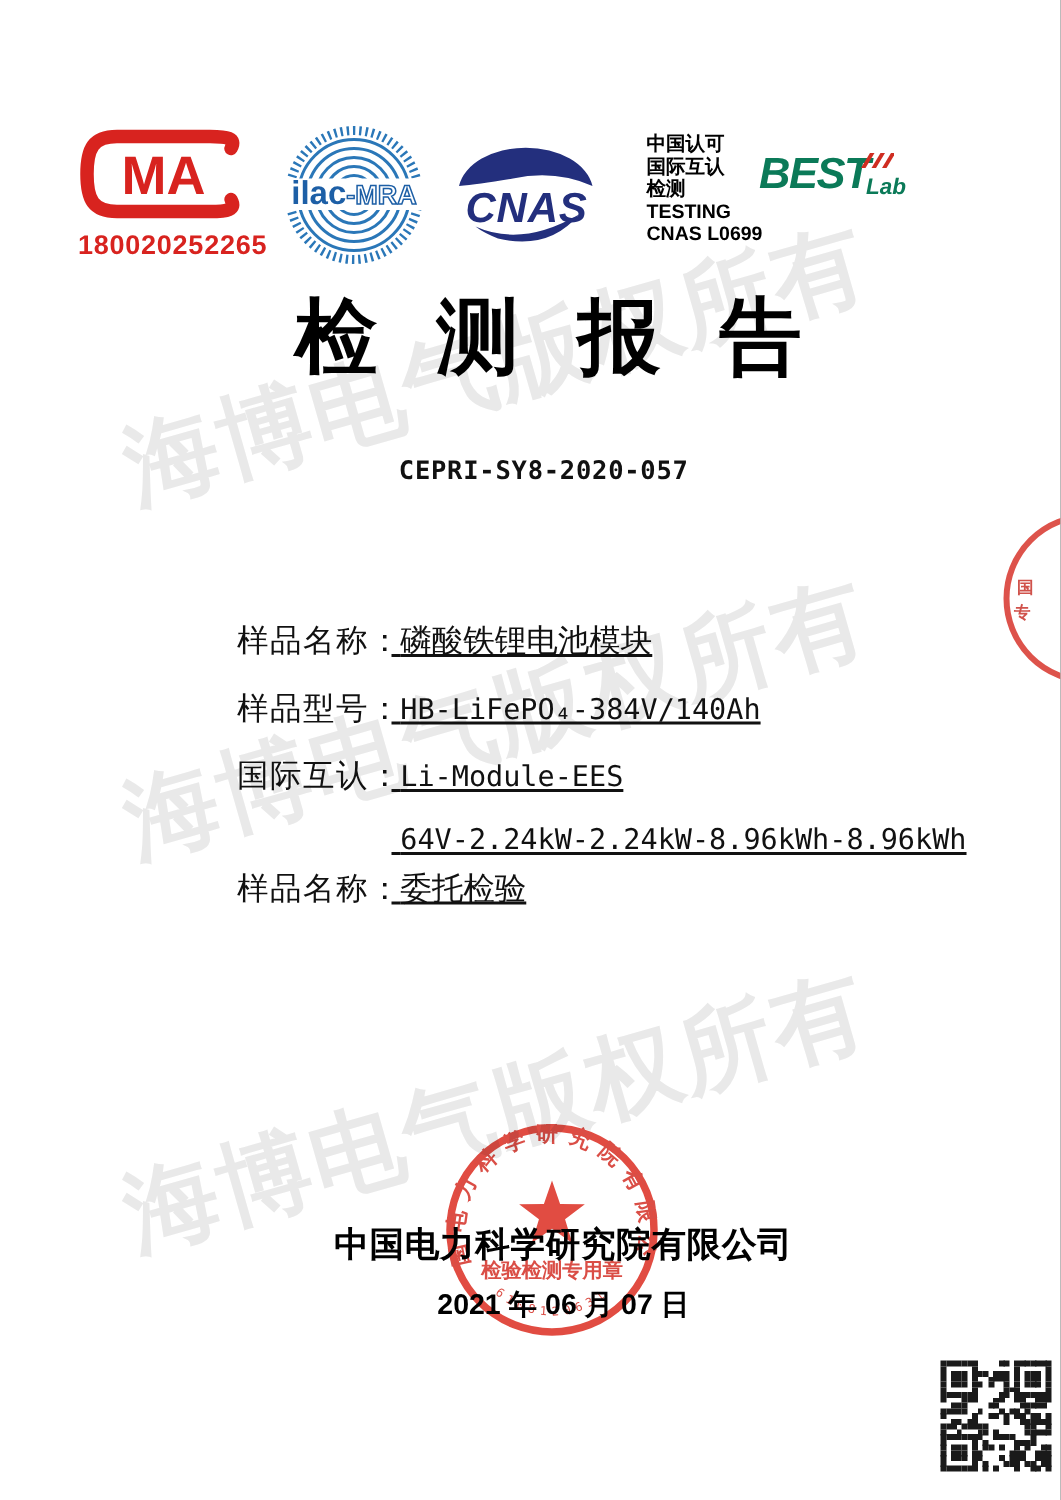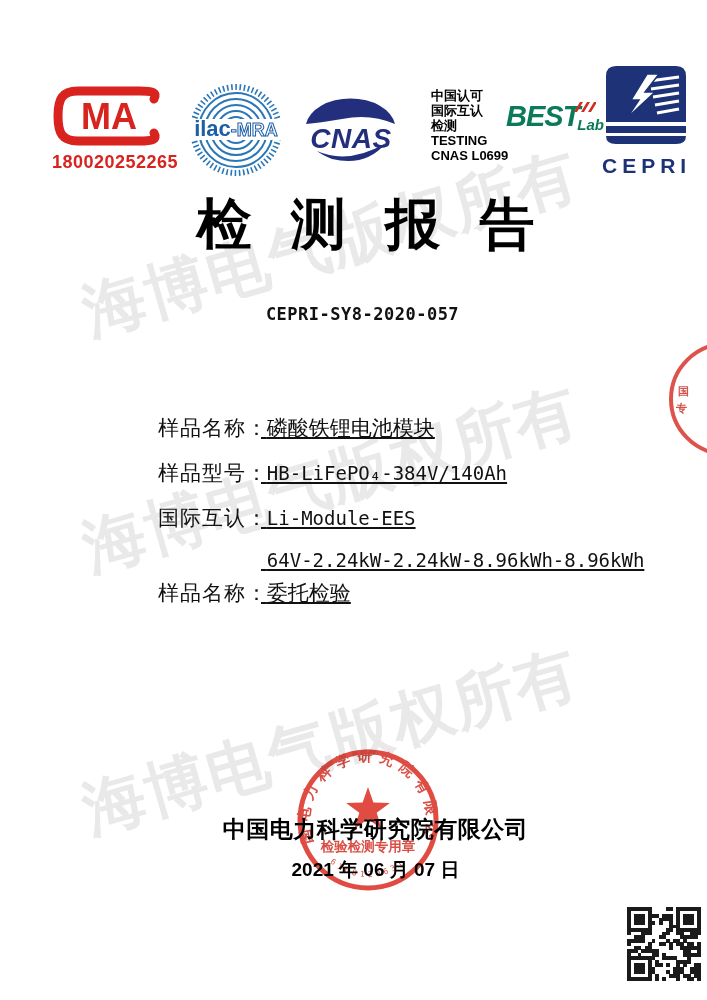--- a/index.html
+++ b/index.html
@@ -128,36 +128,20 @@
 
   <div class="logo bestlab">
     <span class="best-word">BEST</span><span class="best-lab">Lab</span>
     <svg class="best-hatch" width="24" height="10" viewBox="0 0 24 10">
       <polygon points="2,10 8,0 11,0 5,10" fill="#cf2d21"></polygon>
       <polygon points="9,10 15,0 18,0 12,10" fill="#cf2d21"></polygon>
       <polygon points="16,10 22,0 25,0 19,10" fill="#cf2d21"></polygon>
     </svg>
   </div>
 
-  <div class="logo cepri">
-    <svg width="86" height="82" viewBox="0 0 86 82">
-      <path d="M3,12 Q3,2 13,2 H73 Q83,2 83,12 V58 H3 Z" fill="#1d3277"></path>
-      <rect x="3" y="62" width="80" height="7" fill="#1d3277"></rect>
-      <path d="M3,72 H83 Q83,80 73,80 H13 Q3,80 3,72 Z" fill="#1d3277"></path>
-      <g stroke="#ffffff" stroke-width="3">
-        <line x1="46" y1="17" x2="76" y2="13"></line>
-        <line x1="48" y1="25" x2="76" y2="21"></line>
-        <line x1="50" y1="33" x2="76" y2="29"></line>
-        <line x1="52" y1="41" x2="76" y2="37"></line>
-        <line x1="54" y1="49" x2="76" y2="45"></line>
-      </g>
-      <polygon points="44,10 28,36 36,36 24,54 52,28 42,28 56,10" fill="#ffffff" stroke="#1d3277" stroke-width="1.5"></polygon>
-    </svg>
-    <div class="cepri-label">CEPRI</div>
-  </div>
 
   <div class="title">检 测 报 告</div>
   <div class="report-no">CEPRI-SY8-2020-057</div>
 
   <div class="side-seal">
     <span class="side-frag0">国</span>
     <span class="side-frag1">专</span>
   </div>
 
   <div class="fields">

